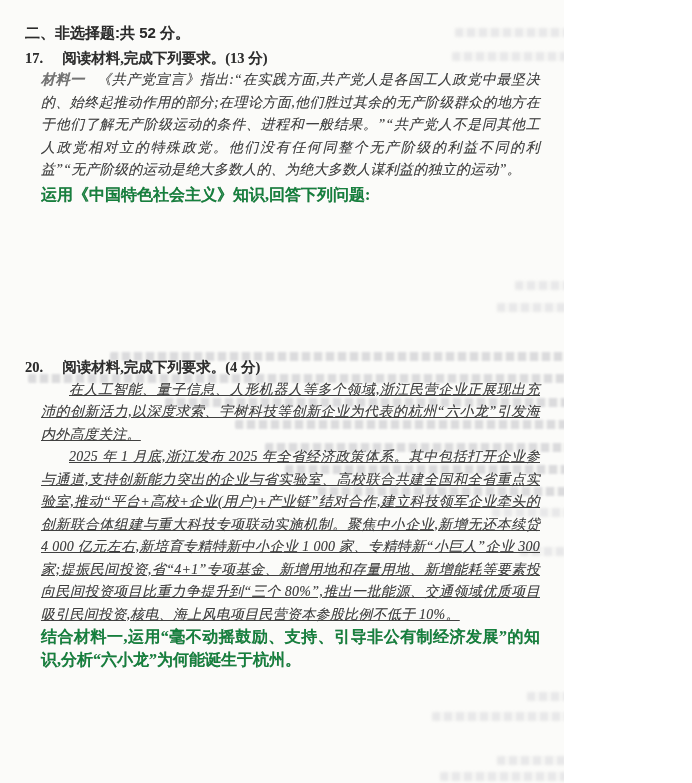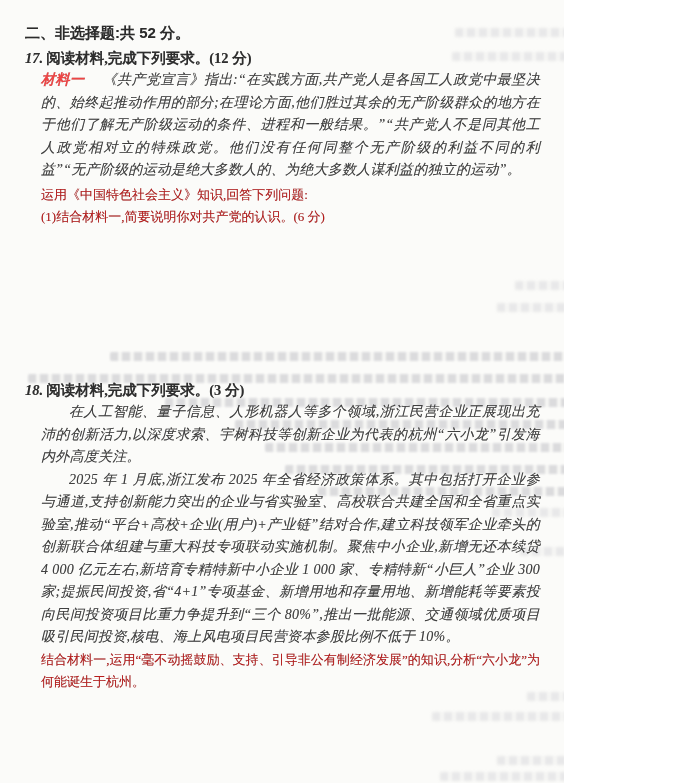--- a/index.html
+++ b/index.html
@@ -18,33 +18,33 @@
   .section-header{
     font-family:"Liberation Sans","DejaVu Sans",sans-serif;
     font-weight:700;font-size:15px;line-height:22.5px;
     color:#2b2b2b;margin:0;
   }
   .question{margin:0;}
   .q-line{
     font-weight:700;font-size:14.5px;line-height:22.5px;
     color:#2e2e2e;margin:2px 0 0 0;
   }
-  .q-line .q-num{margin-right:3px;font-style:italic;}
+  .q-line .q-num{margin-right:19px;}
   .q-body{padding-left:16px;}
   p{margin:0;}
   .kai{
     font-style:italic;
     font-size:14px;line-height:22.5px;letter-spacing:.25px;
     text-align:justify;color:#404040;
   }
-  .kai .mat-label{font-style:italic;font-weight:700;color:#ef4444;margin-right:18px;}
-  .indent{text-indent:2em;}
+  .kai .mat-label{font-style:italic;font-weight:700;color:#737373;margin-right:12px;}
+  .indent{text-indent:2em;text-decoration:underline;}
   .bold-line{
-    font-weight:400;font-size:13px;line-height:22.5px;
-    color:#b91c1c;text-align:justify;
+    font-weight:700;font-size:16px;line-height:22.5px;
+    color:#15803d;text-align:justify;
   }
   .instruction{margin-top:2px;}
   .answer-space{height:148px;}
   
   .bleed-layer{position:absolute;inset:0;z-index:1;pointer-events:none;}
   .bleed{
     position:absolute;height:9px;border-radius:2px;
     background:repeating-linear-gradient(90deg,
       rgba(148,148,158,.30) 0 8px, rgba(148,148,158,.05) 8px 12px);
     filter:blur(1.3px);
@@ -82,34 +82,33 @@
     <div class="bleed soft" style="left:497px;top:756px;width:190px;"></div>
     <div class="bleed soft" style="left:440px;top:772px;width:248px;"></div>
   </div>
 
   <div class="content">
 
     <h2 class="section-header">二、非选择题:共 52 分。</h2>
 
     <div class="question">
       <div class="q-line">
-        <span class="q-num">17.</span><span>阅读材料,完成下列要求。(12 分)</span>
+        <span class="q-num">17.</span><span>阅读材料,完成下列要求。(13 分)</span>
       </div>
       <div class="q-body">
         <p class="kai"><span class="mat-label">材料一</span><span>《共产党宣言》指出:“在实践方面,共产党人是各国工人政党中最坚决的、始终起推动作用的部分;在理论方面,他们胜过其余的无产阶级群众的地方在于他们了解无产阶级运动的条件、进程和一般结果。”“共产党人不是同其他工人政党相对立的特殊政党。他们没有任何同整个无产阶级的利益不同的利益”“无产阶级的运动是绝大多数人的、为绝大多数人谋利益的独立的运动”。</span></p>
         <p class="bold-line instruction">运用《中国特色社会主义》知识,回答下列问题:</p>
-        <p class="bold-line">(1)结合材料一,简要说明你对共产党的认识。(6 分)</p>
       </div>
     </div>
 
     <div class="answer-space"></div>
 
     <div class="question">
       <div class="q-line">
-        <span class="q-num">18.</span><span>阅读材料,完成下列要求。(3 分)</span>
+        <span class="q-num">20.</span><span>阅读材料,完成下列要求。(4 分)</span>
       </div>
       <div class="q-body">
         <p class="kai indent">在人工智能、量子信息、人形机器人等多个领域,浙江民营企业正展现出充沛的创新活力,以深度求索、宇树科技等创新企业为代表的杭州“六小龙”引发海内外高度关注。</p>
         <p class="kai indent">2025 年 1 月底,浙江发布 2025 年全省经济政策体系。其中包括打开企业参与通道,支持创新能力突出的企业与省实验室、高校联合共建全国和全省重点实验室,推动“平台+高校+企业(用户)+产业链”结对合作,建立科技领军企业牵头的创新联合体组建与重大科技专项联动实施机制。聚焦中小企业,新增无还本续贷 4 000 亿元左右,新培育专精特新中小企业 1 000 家、专精特新“小巨人”企业 300 家;提振民间投资,省“4+1”专项基金、新增用地和存量用地、新增能耗等要素投向民间投资项目比重力争提升到“三个 80%”,推出一批能源、交通领域优质项目吸引民间投资,核电、海上风电项目民营资本参股比例不低于 10%。</p>
         <p class="bold-line">结合材料一,运用“毫不动摇鼓励、支持、引导非公有制经济发展”的知识,分析“六小龙”为何能诞生于杭州。</p>
       </div>
     </div>
 
   </div>
 </div>

